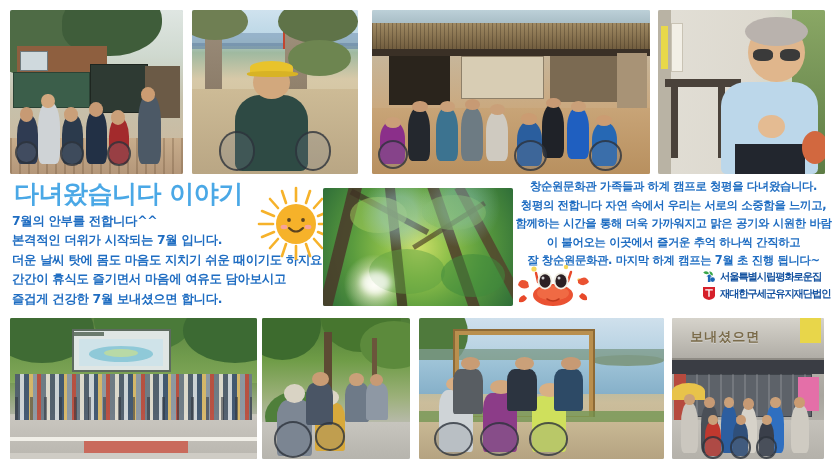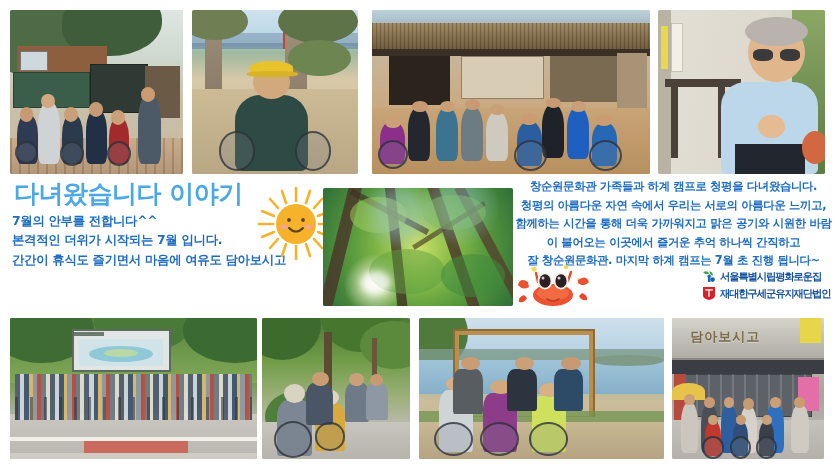--- a/index.html
+++ b/index.html
@@ -214,21 +214,23 @@
       <div class="blob" style="left:60%;bottom:22%;width:16%;height:14%;background:#e4bb92;"></div>
       <div class="blob" style="left:86%;bottom:6%;width:16%;height:20%;background:#d2683f;"></div>
     </div>
   </div>
 
   <div class="headline" style="color:#4aa8e6;">다녀왔습니다 이야기</div>
 
   <div class="left-body" style="color:#1f6dc2;">
     <span class="ln">7월의 안부를 전합니다^^</span>
     <span class="ln">본격적인 더위가 시작되는 7월 입니다.</span>
+    <span class="ln">더운 날씨 탓에 몸도 마음도 지치기 쉬운 때이기도 하지요</span>
     <span class="ln">간간이 휴식도 즐기면서 마음에 여유도 담아보시고</span>
+    <span class="ln">즐겁게 건강한 7월 보내셨으면 합니다.</span>
   </div>
 
   <div class="sun-wrap">
     <svg viewBox="0 0 78 74" width="78" height="74" aria-hidden="true">
       <g stroke="#f6b22a" stroke-width="2.6" stroke-linecap="round">
         <line x1="39" y1="2" x2="39" y2="15"></line>
         <line x1="53" y1="5" x2="49" y2="17"></line>
         <line x1="65" y1="13" x2="57" y2="22"></line>
         <line x1="73" y1="25" x2="61" y2="30"></line>
         <line x1="76" y1="38" x2="62" y2="38"></line>
@@ -267,21 +269,21 @@
       <div class="blob" style="left:52%;top:6%;width:34%;height:30%;background:#7fb84c;opacity:.5;"></div>
       <div class="blob" style="left:24%;top:52%;width:40%;height:38%;background:#5fa242;opacity:.5;"></div>
       <div class="blob" style="left:62%;top:56%;width:34%;height:36%;background:#3f8a3c;opacity:.55;"></div>
       <div class="blob" style="left:20%;top:70%;width:16%;height:20%;background:#ffffff;opacity:.75;filter:blur(3px);"></div>
       <div class="ph-inner" style="background:radial-gradient(circle at 40% 22%, rgba(160,205,235,.38) 0 12%, rgba(160,205,235,0) 26%),radial-gradient(circle at 72% 16%, rgba(150,200,235,.32) 0 10%, rgba(150,200,235,0) 24%);"></div>
     </div>
   </div>
 
   <div class="right-body" style="color:#1f6dc2;">
     <span class="ln">창순원문화관 가족들과 하계 캠프로 청평을 다녀왔습니다.</span>
-    <span class="ln">청평의 아름다운 자연 속에서 우리는 서로의 아름다운 느끼고,</span>
+    <span class="ln">청평의 전합니다 자연 속에서 우리는 서로의 소중함을 느끼고,</span>
     <span class="ln">함께하는 시간을 통해 더욱 가까워지고  맑은 공기와 시원한 바람</span>
     <span class="ln">이 불어오는 이곳에서 즐거운 추억 하나씩 간직하고</span>
     <span class="ln">잘 창순원문화관.  마지막 하계 캠프는 7월 초 진행 됩니다~</span>
   </div>
 
   <div class="crab-wrap">
     <svg viewBox="0 0 74 46" width="74" height="46" aria-hidden="true">
       <circle cx="18" cy="7" r="2.6" fill="#f6d85a"></circle>
       <circle cx="50" cy="5" r="2.2" fill="#f6d85a"></circle>
       <circle cx="9" cy="20" r="1.8" fill="#f6d85a"></circle>
@@ -436,17 +438,17 @@
       <div class="head" style="left:80.5%;bottom:36%;width:7%;height:8%;background:#cb9c72;"></div>
       <div class="figure" style="left:22%;bottom:2%;width:10%;height:24%;background:#c0382e;"></div>
       <div class="head" style="left:24%;bottom:24%;width:6.5%;height:7.5%;background:#caa079;"></div>
       <div class="figure" style="left:40%;bottom:2%;width:10%;height:24%;background:#2f4f7a;"></div>
       <div class="head" style="left:42%;bottom:24%;width:6.5%;height:7.5%;background:#c79a74;"></div>
       <div class="figure" style="left:57%;bottom:2%;width:10%;height:24%;background:#3a3f4a;"></div>
       <div class="head" style="left:59%;bottom:24%;width:6.5%;height:7.5%;background:#caa079;"></div>
       <div class="wheel" style="left:20%;bottom:0;width:14%;height:16%;"></div>
       <div class="wheel" style="left:38%;bottom:0;width:14%;height:16%;"></div>
       <div class="wheel" style="left:55%;bottom:0;width:14%;height:16%;"></div>
-      <span class="sign-label" style="left:12%;top:7%;font-size:13px;letter-spacing:1px;color:#7a6b4a;text-shadow:0 1px 0 rgba(255,255,255,.35);">담아보시고</span>
+      <span class="sign-label" style="left:12%;top:7%;font-size:13px;letter-spacing:1px;color:#7a6b4a;text-shadow:0 1px 0 rgba(255,255,255,.35);">보내셨으면</span>
     </div>
   </div>
 
 </div>
 
 </body></html>

